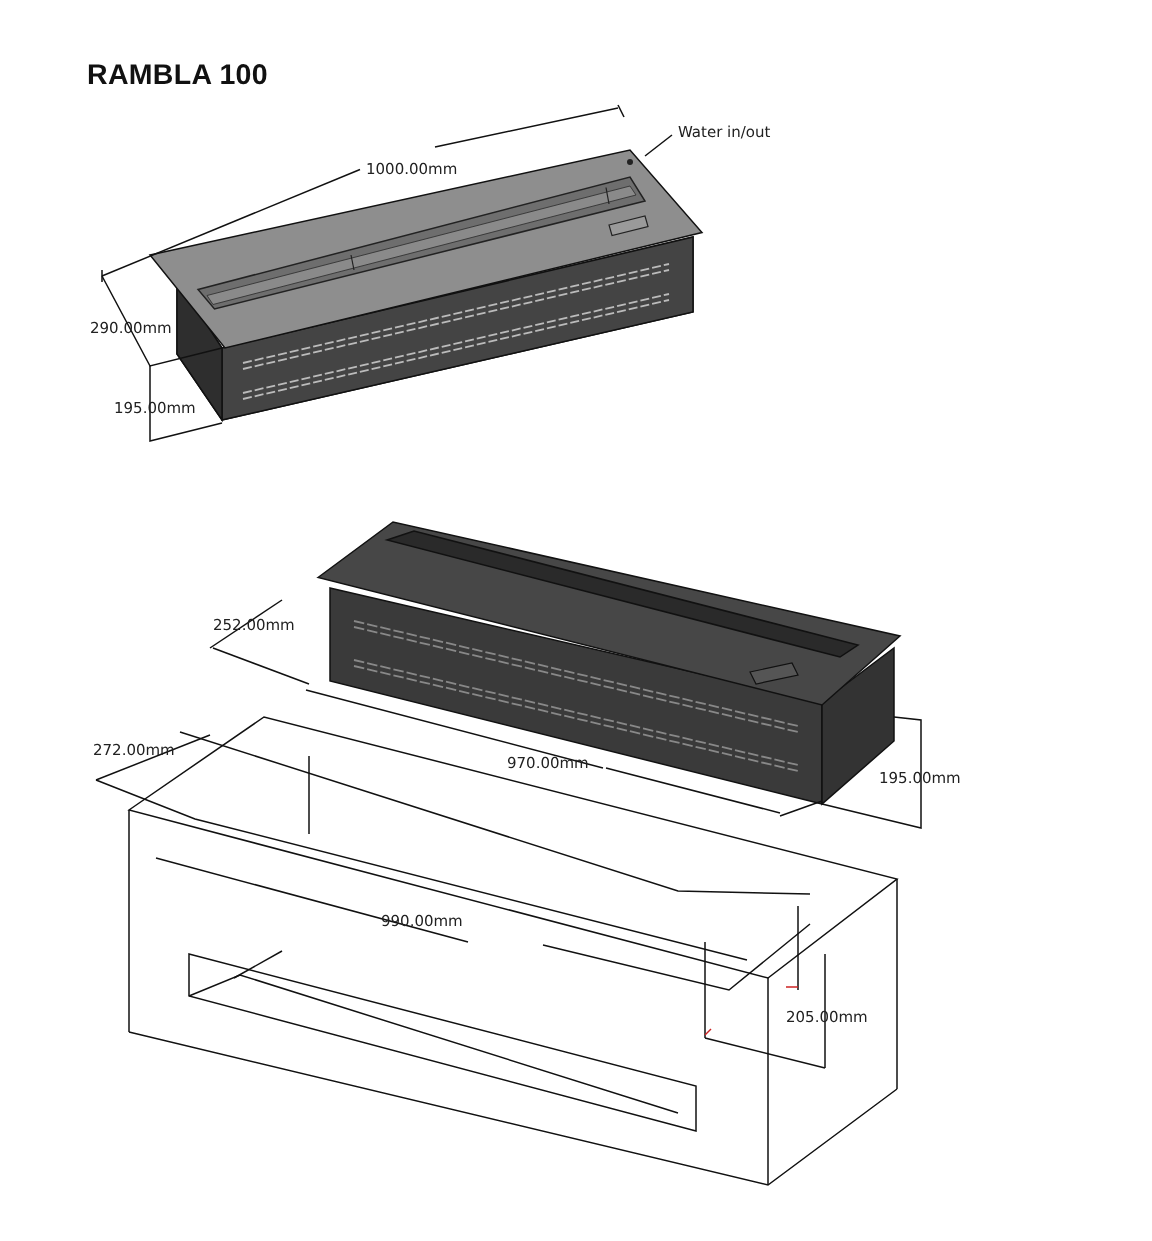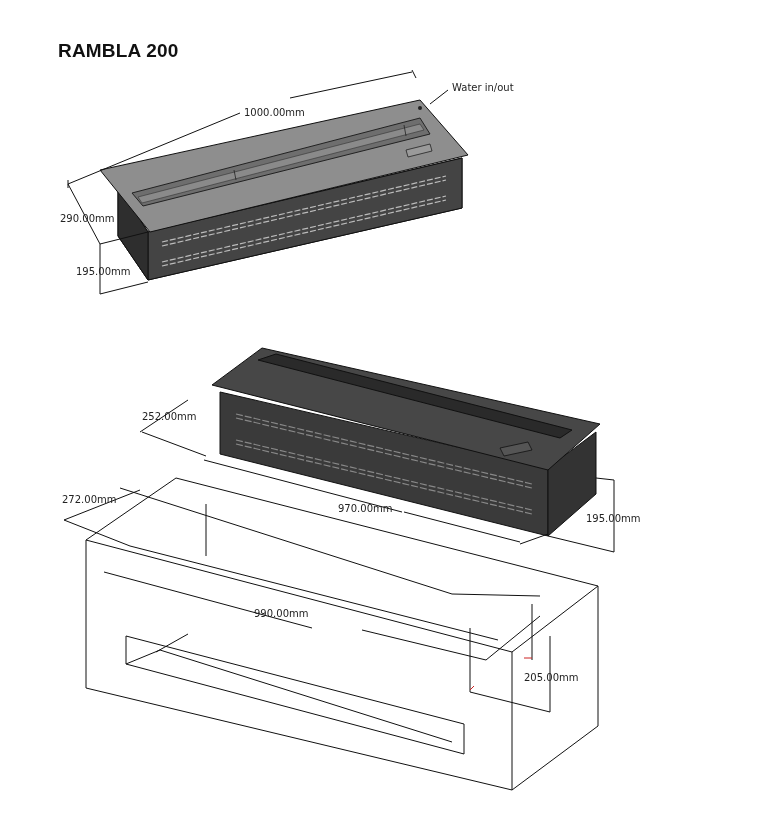--- a/index.html
+++ b/index.html
@@ -7,21 +7,21 @@
          font-family: "Liberation Sans", sans-serif; }
   #title { position: absolute; left: 58px; top: 40px; font-size: 19px; font-weight: bold;
            color: #111; letter-spacing: 0.2px; }
   svg { position: absolute; left: 0; top: 0; }
   .dim { font-family: "DejaVu Sans", sans-serif; font-size: 10px; fill: #222; }
   .lbl { font-family: "DejaVu Sans", sans-serif; font-size: 10px; fill: #222; }
 </style>
 </head>
 <body>
 
-<div id="title">RAMBLA 200</div>
+<div id="title">RAMBLA 100</div>
 
 <svg width="768" height="827" viewBox="0 0 768 827">
 
   <g>
 
     <polygon points="118,186 148,232 462,158 462,208 148,280 118,236" fill="#3d3d3d" stroke="#111" stroke-width="1"></polygon>
     <polygon points="148,232 462,158 462,208 148,280" fill="#444" stroke="#111" stroke-width="1"></polygon>
     <polygon points="118,186 148,232 148,280 118,236" fill="#2e2e2e" stroke="#111" stroke-width="1"></polygon>
 
     <polygon points="100,170 420,100 468,155 150,232" fill="#8e8e8e" stroke="#111" stroke-width="1"></polygon>

